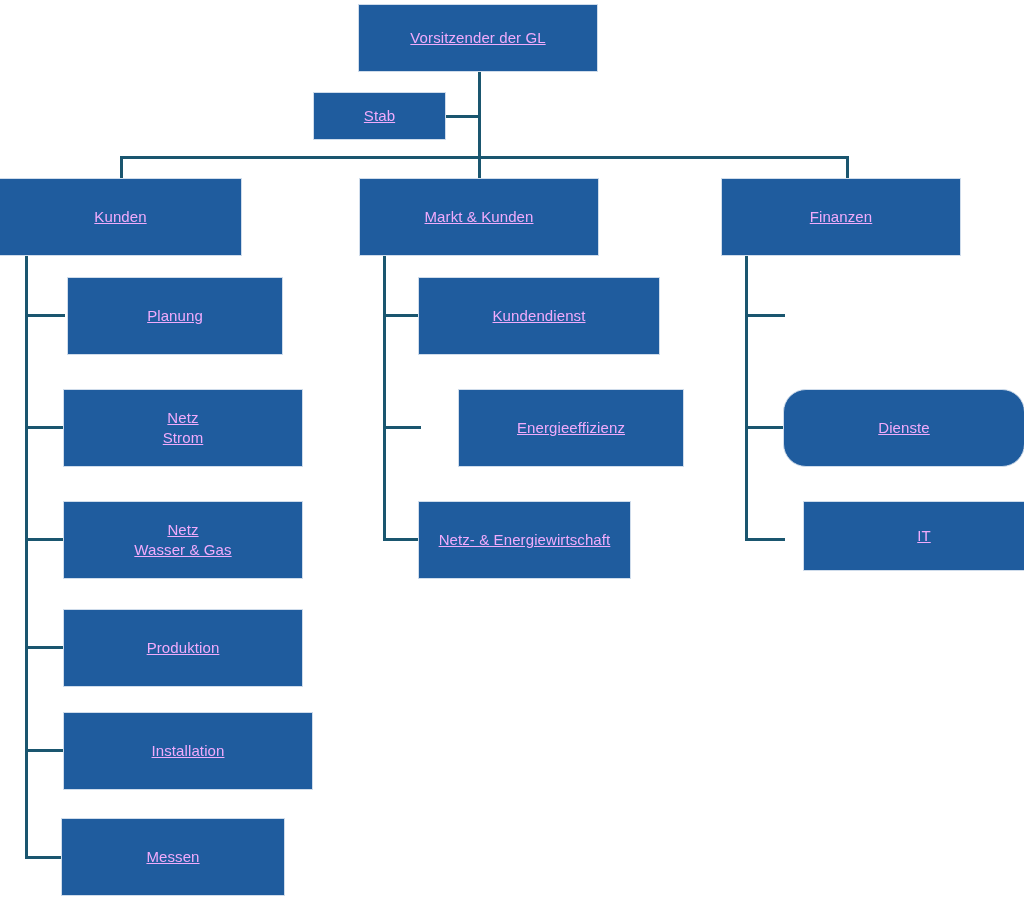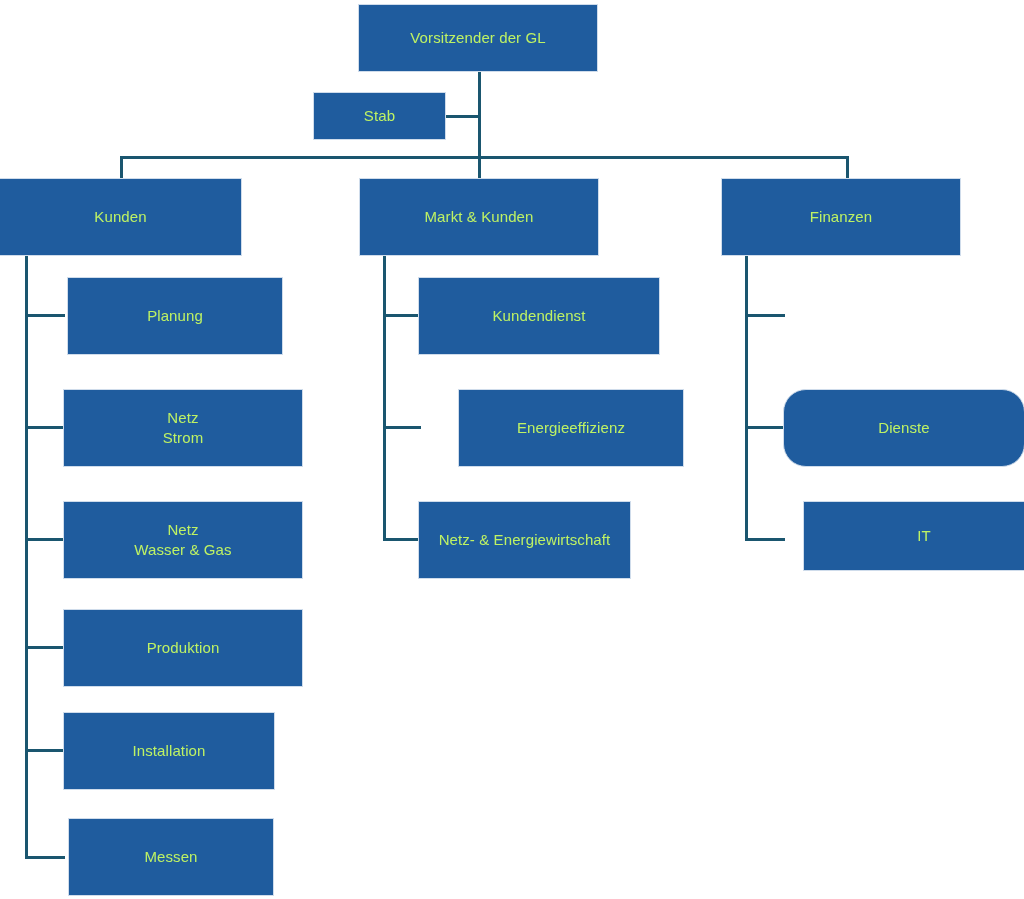--- a/index.html
+++ b/index.html
@@ -20,25 +20,26 @@
   }
   .node {
     position: absolute;
     background: #1F5C9E;
     border: 1px solid #cfdceb;
     box-sizing: border-box;
     display: flex;
     align-items: center;
     justify-content: center;
     text-align: center;
-    color: #bef264;
+    color: #f0abfc;
     font-size: 15px;
     font-weight: 400;
     line-height: 1.35;
     letter-spacing: 0.1px;
+    text-decoration: underline;
     -webkit-font-smoothing: antialiased;
   }
   .node .label {
     display: block;
     padding: 0 6px;
     white-space: pre-line;
   }
   .conn {
     position: absolute;
     background: #1A566F;
@@ -106,24 +107,24 @@
     <span class="label">Netz
 Strom</span>
   </div>
   <div class="node" style="left:63px; top:501px; width:240px; height:78px;">
     <span class="label">Netz
 Wasser &amp; Gas</span>
   </div>
   <div class="node" style="left:63px; top:609px; width:240px; height:78px;">
     <span class="label">Produktion</span>
   </div>
-  <div class="node" style="left:63px; top:712px; width:212px; height:78px;">
+  <div class="node" style="left:63px; top:712px; width:250px; height:78px;">
     <span class="label">Installation</span>
   </div>
-  <div class="node" style="left:68px; top:818px; width:206px; height:78px;">
+  <div class="node" style="left:61px; top:818px; width:224px; height:78px;">
     <span class="label">Messen</span>
   </div>
 
   <div class="node" style="left:418px; top:277px; width:242px; height:78px;">
     <span class="label">Kundendienst</span>
   </div>
   <div class="node" style="left:418px; top:389px; width:226px; height:78px;margin-left:40px;">
     <span class="label">Energieeffizienz</span>
   </div>
   <div class="node" style="left:418px; top:501px; width:213px; height:78px;">

